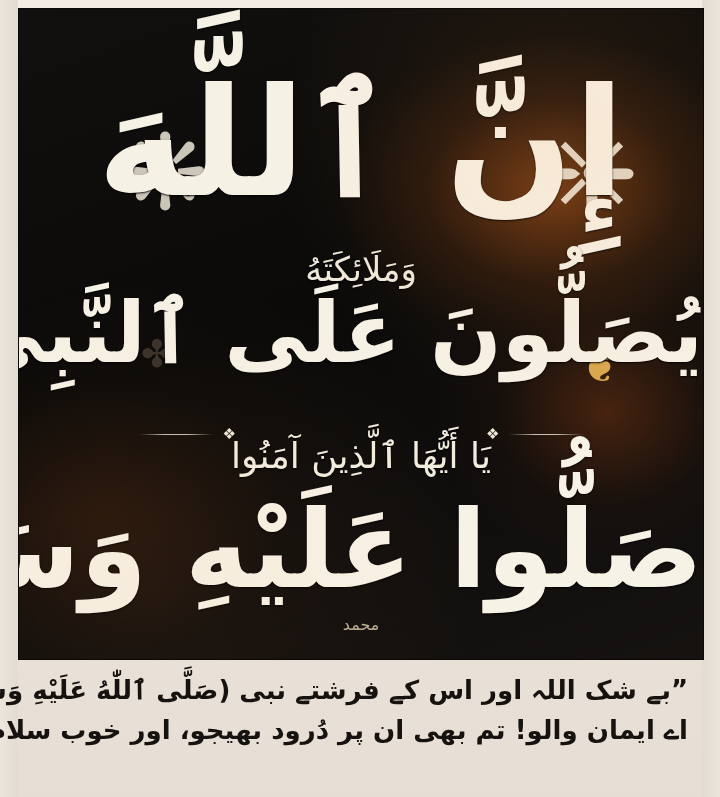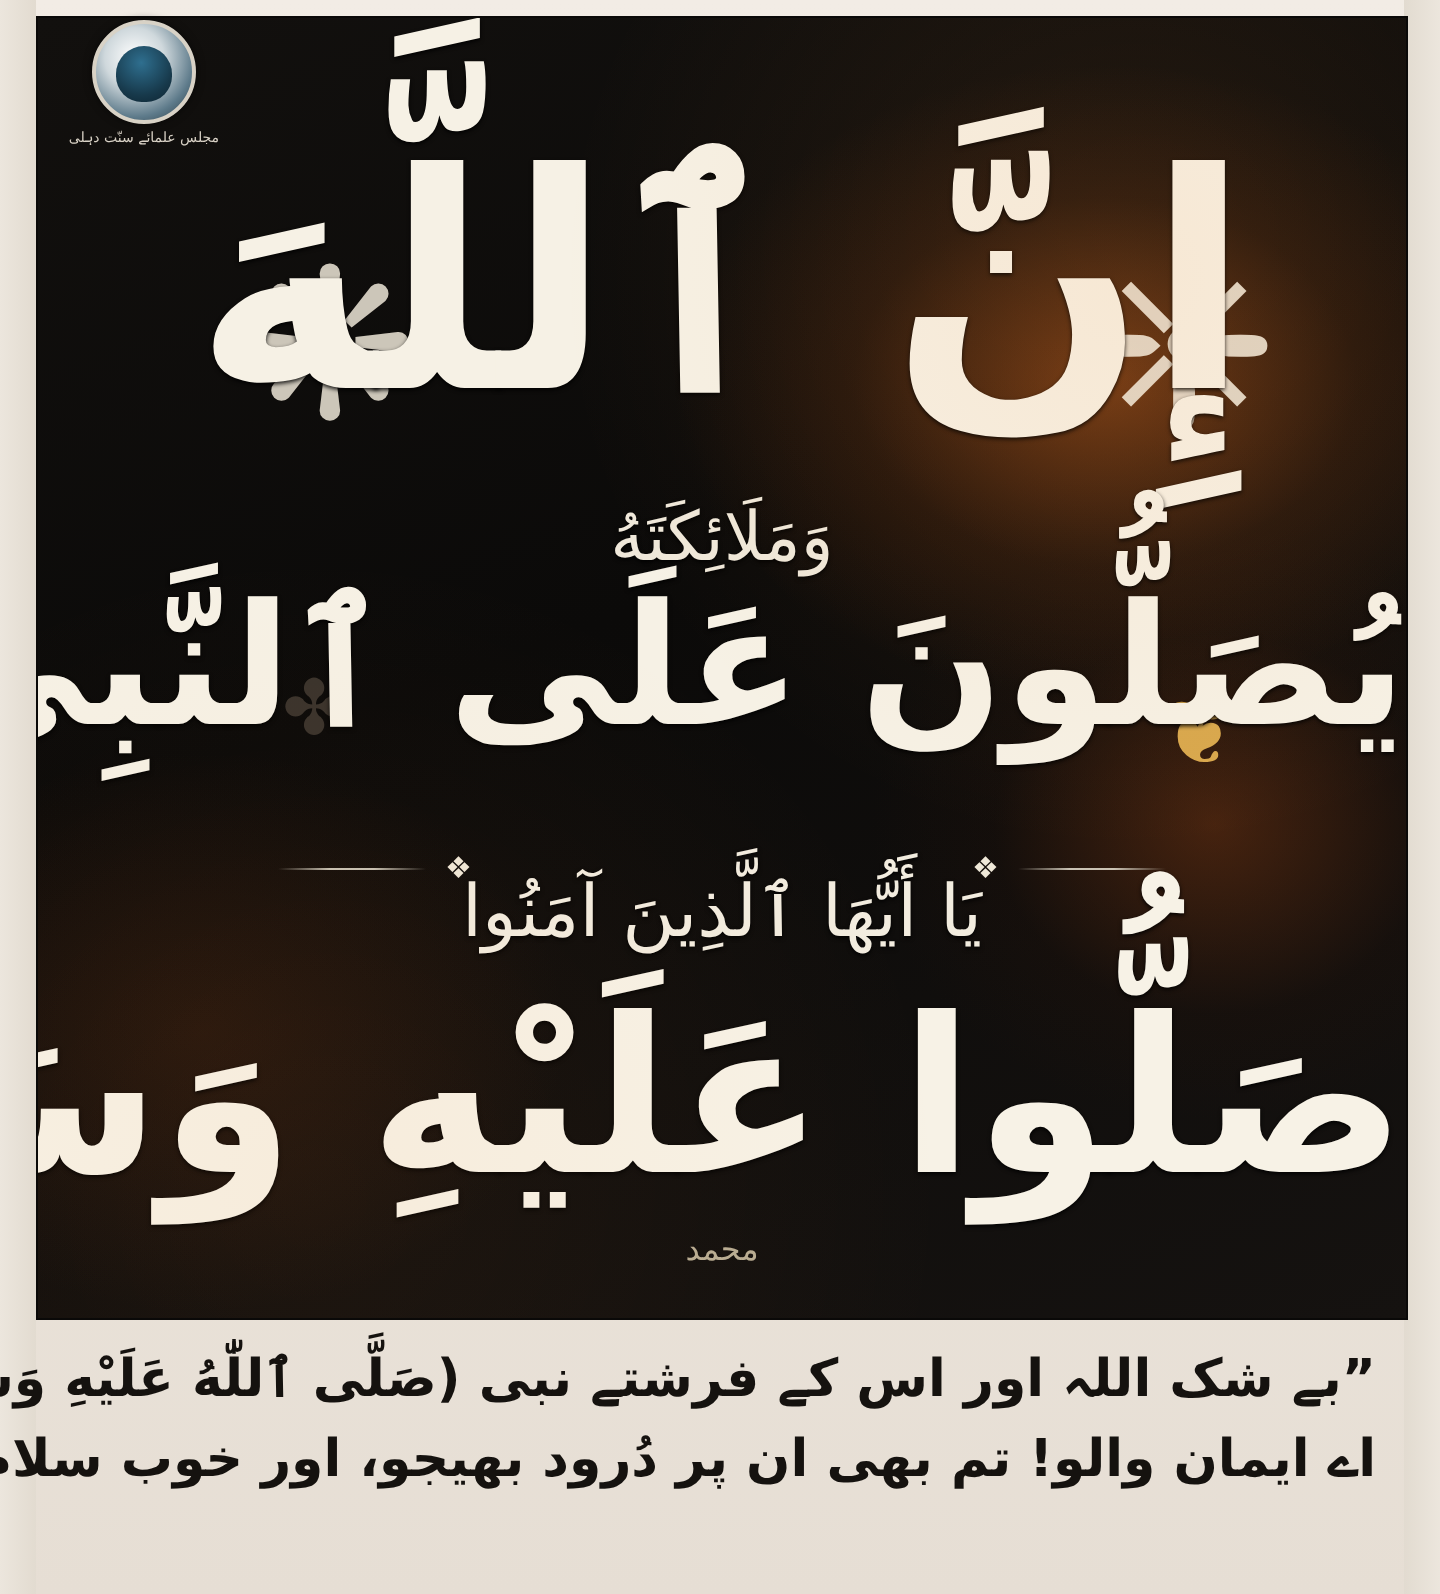--- a/index.html
+++ b/index.html
@@ -285,24 +285,18 @@
       <div class="divider-diamond">❖</div>
       <div class="divider-line"></div>
     </div>
     <div class="line-3">يَا أَيُّهَا ٱلَّذِينَ آمَنُوا</div>
 
     <div class="calli line-4">صَلُّوا عَلَيْهِ وَسَلِّمُوا تَسْلِيمًا</div>
 
     <div class="signature">محمد</div>
   </div>
 
-  <div class="logo-wrap">
-    <div class="logo-badge">
-      <div class="inner-dome"></div>
-    </div>
-    <div class="logo-caption">مجلس علمائے سنّت دہلی</div>
-  </div>
 
   <div class="translation">
     <div class="trans-line l1">”بے شک اللہ اور اس کے فرشتے نبی (صَلَّى ٱللّٰهُ عَلَيْهِ وَسَلَّم) پر دُرود بھیجتے ہیں،</div>
     <div class="trans-line l2">اے ایمان والو! تم بھی ان پر دُرود بھیجو، اور خوب سلام بھیجا کرو!“</div>
   </div>
 </div>
 
 </body></html>

